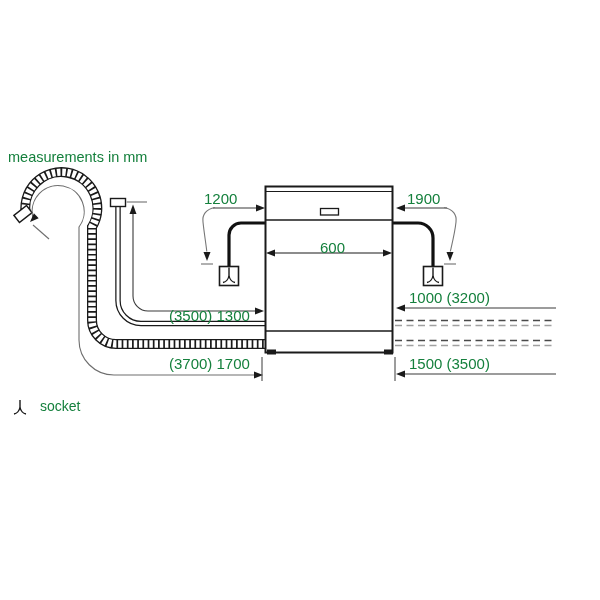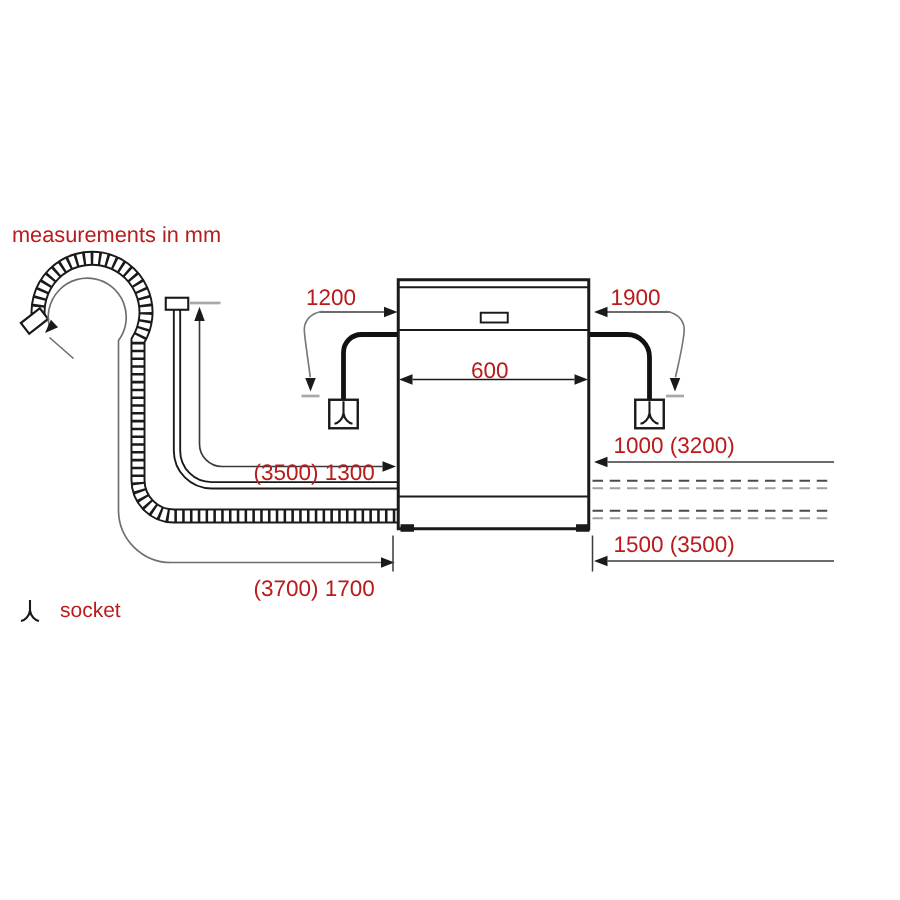--- a/index.html
+++ b/index.html
@@ -1,22 +1,22 @@
 <!DOCTYPE html>
 <html><head>
 <meta charset="utf-8">
 <style>
   html,body{margin:0;padding:0;}
   body{width:600px;height:600px;background:#ffffff;font-family:"Liberation Sans",sans-serif;}
   .stage{position:relative;width:600px;height:600px;background:#fff;overflow:hidden;}
   svg.linework{position:absolute;left:0;top:0;}
-  .lbl{position:absolute;color:#b91c1c;font-size:15px;line-height:1.1;white-space:nowrap;}
+  .lbl{position:absolute;color:#15803d;font-size:15px;line-height:1.1;white-space:nowrap;}
   .title{font-size:14.5px;}
   .legend-lbl{font-size:14px;}
-  .center{text-align:left;}
+  .center{text-align:right;}
 </style>
 </head>
 <body>
 
 <div class="stage">
 
   <svg class="linework" width="600" height="600" viewBox="0 0 600 600">
 
     <g>
       <path d="M 26,215 A 36 36 0 1 1 92,227 L 92,320 A 24 24 0 0 0 116,344 L 270,344" fill="none" stroke="#1a1a1a" stroke-width="10"></path>
@@ -107,17 +107,17 @@
     </g>
   </svg>
 
   <div class="lbl title" style="left:8px;top:150px;">measurements in mm</div>
 
   <div class="lbl" style="left:204px;top:191px;">1200</div>
   <div class="lbl" style="left:407px;top:191px;">1900</div>
   <div class="lbl center" style="left:314px;top:240px;width:31px;">600</div>
   <div class="lbl" style="left:169px;top:308px;">(3500) 1300</div>
   <div class="lbl" style="left:409px;top:290px;">1000 (3200)</div>
-  <div class="lbl" style="left:169px;top:356px;margin-top:29px;">(3700) 1700</div>
+  <div class="lbl" style="left:169px;top:356px;">(3700) 1700</div>
   <div class="lbl" style="left:409px;top:356px;">1500 (3500)</div>
 
   <div class="lbl legend-lbl" style="left:40px;top:399px;">socket</div>
 </div>
 
 </body></html>

